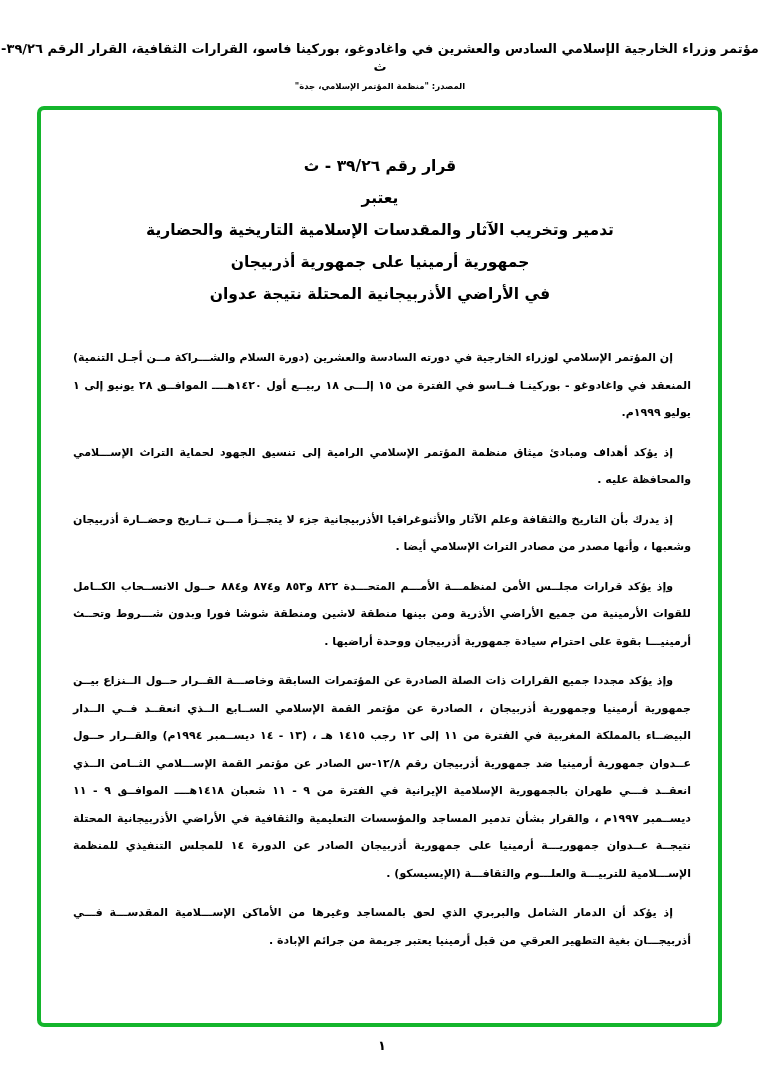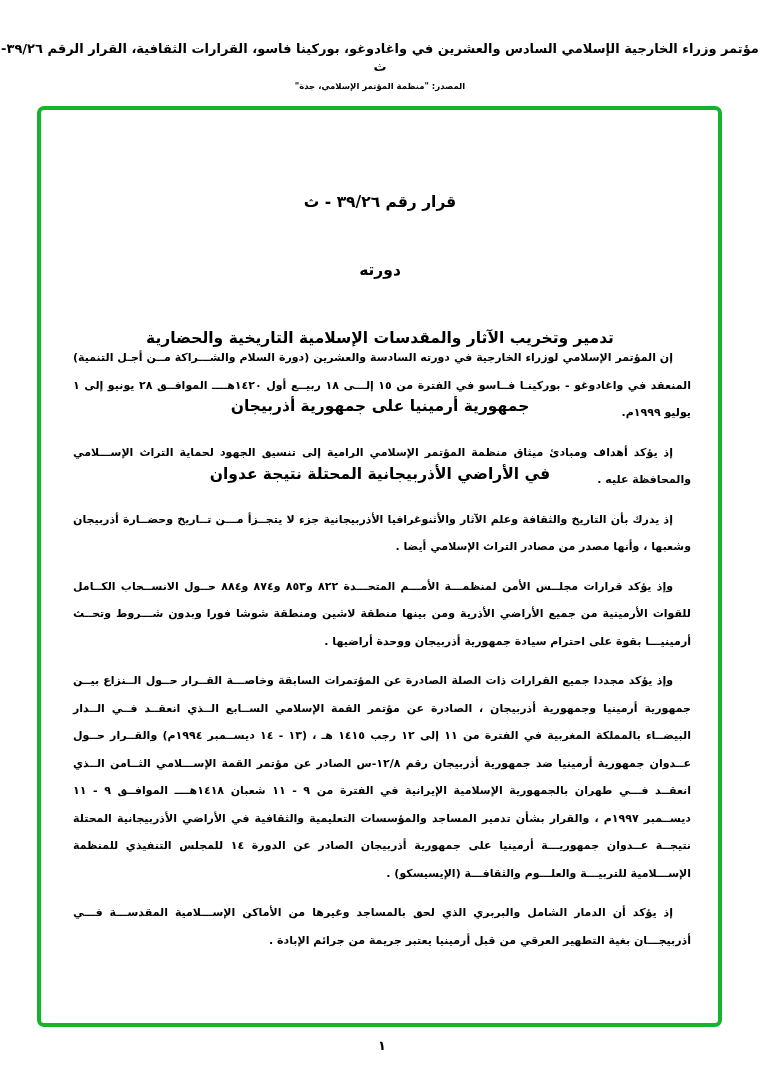--- a/index.html
+++ b/index.html
@@ -48,21 +48,21 @@
       position: absolute;
       left: 0;
       top: 150px;
       width: 760px;
       text-align: center;
       direction: rtl;
       font-weight: bold;
       font-size: 15.5px;
       line-height: 32px;
     }
-    .title-block div { white-space: nowrap; margin-top: 36px; }
+    .title-block div { white-space: nowrap; }
     .body-text {
       position: absolute;
       left: 73px;
       top: 344px;
       width: 618px;
       direction: rtl;
       text-align: justify;
       text-align-last: right;
       font-weight: bold;
       font-size: 11px;
@@ -87,21 +87,21 @@
 
 <div class="header">
   <div class="header-title">مؤتمر وزراء الخارجية الإسلامي السادس والعشرين في واغادوغو، بوركينا فاسو، القرارات الثقافية، القرار الرقم ٣٩/٢٦-ث</div>
   <div class="header-source">المصدر: "منظمة المؤتمر الإسلامي، جدة"</div>
 </div>
 
 <div class="frame"></div>
 
 <div class="title-block">
   <div>قرار رقم ٣٩/٢٦ - ث</div>
-  <div>دورته</div>
+  <div>يعتبر</div>
   <div>تدمير وتخريب الآثار والمقدسات الإسلامية التاريخية والحضارية</div>
   <div>جمهورية أرمينيا على جمهورية أذربيجان</div>
   <div>في الأراضي الأذربيجانية المحتلة نتيجة عدوان</div>
 </div>
 
 <div class="body-text">
   <p>إن المؤتمر الإسلامي لوزراء الخارجية في دورته السادسة والعشرين (دورة السلام والشـــراكة مــن أجـل التنمية) المنعقد في واغادوغو - بوركينـا فــاسو في الفترة من ١٥ إلـــى ١٨ ربيــع أول ١٤٢٠هــــ الموافــق ٢٨ يونيو إلى ١ يوليو ١٩٩٩م.</p>
   <p>إذ يؤكد أهداف ومبادئ ميثاق منظمة المؤتمر الإسلامي الرامية إلى تنسيق الجهود لحماية التراث الإســـلامي والمحافظة عليه .</p>
   <p>إذ يدرك بأن التاريخ والثقافة وعلم الآثار والأثنوغرافيا الأذربيجانية جزء لا يتجــزأ مـــن تــاريخ وحضــارة أذربيجان وشعبها ، وأنها مصدر من مصادر التراث الإسلامي أيضا .</p>
   <p>وإذ يؤكد قرارات مجلــس الأمن لمنظمـــة الأمـــم المتحـــدة ٨٢٢ و٨٥٣ و٨٧٤ و٨٨٤ حــول الانســحاب الكــامل للقوات الأرمينية من جميع الأراضي الأذرية ومن بينها منطقة لاشين ومنطقة شوشا فورا وبدون شـــروط وتحــث أرمينيـــا بقوة على احترام سيادة جمهورية أذربيجان ووحدة أراضيها .</p>

